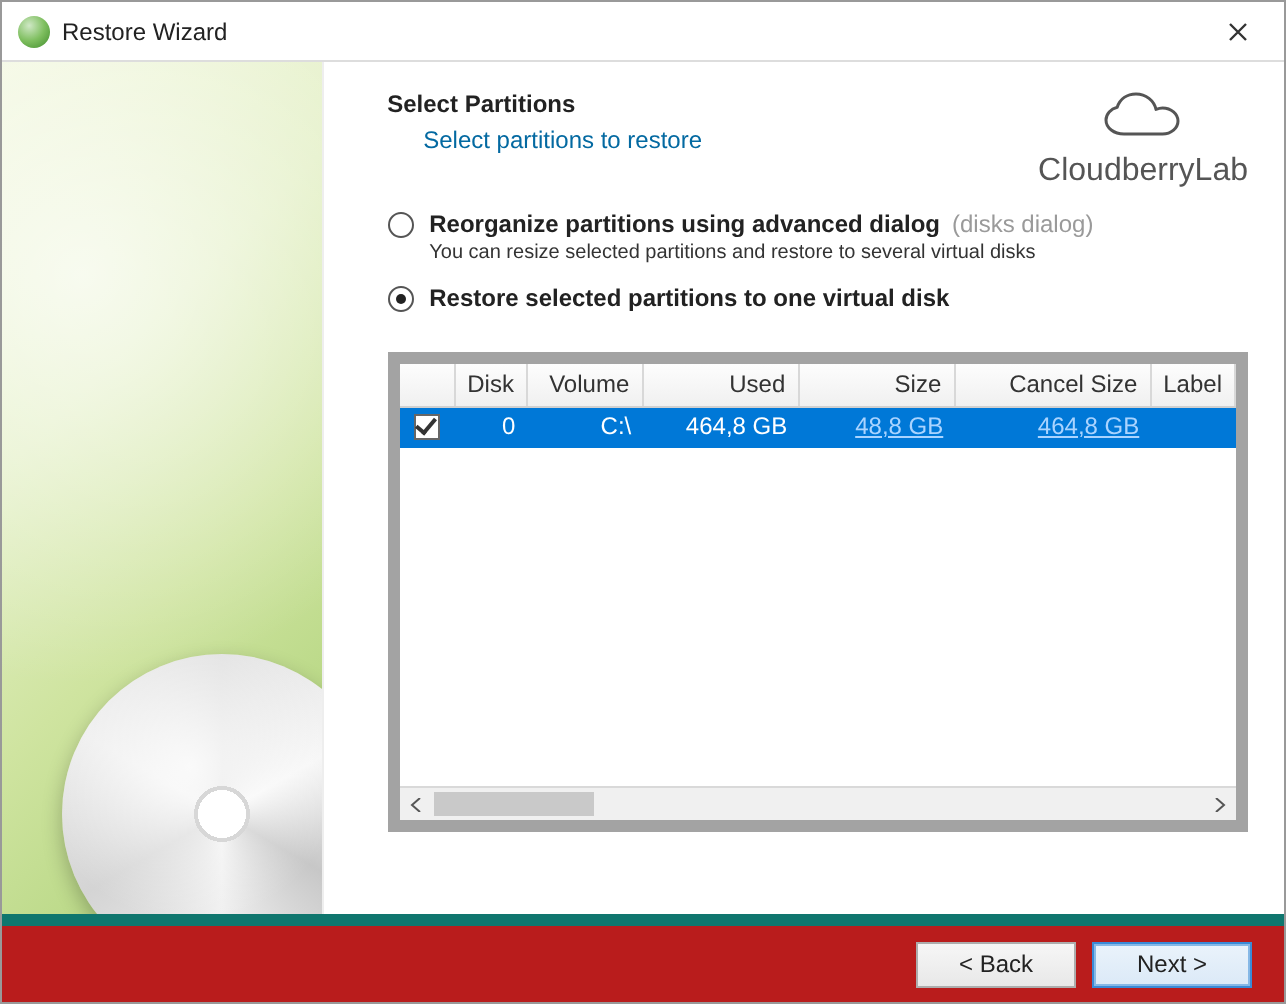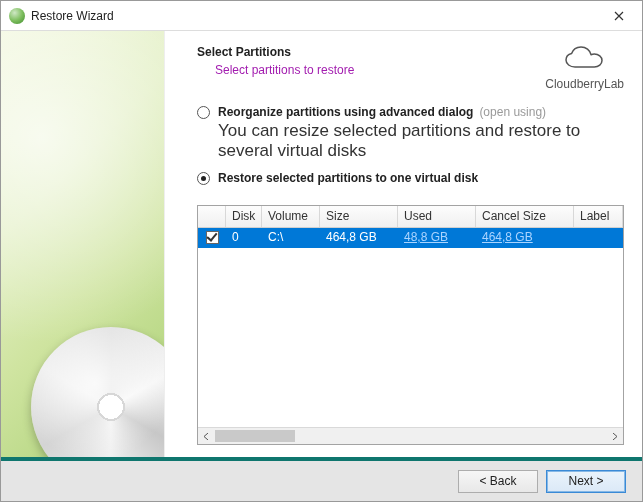--- a/index.html
+++ b/index.html
@@ -70,34 +70,34 @@
     display: flex; flex-direction: column;
     padding: 14px 18px 8px 32px;
     position: relative;
   }
 
   .brand {
     position: absolute;
     right: 18px; top: 14px;
     text-align: center;
     color: #555;
-    font-size: 12px;
+    font-size: 16px;
   }
   .brand svg { display: block; margin: 0 auto 2px; }
 
   .heading {
     font-weight: bold;
     font-size: 12px;
     margin-bottom: 4px;
   }
   .subheading {
     font-size: 12px;
     margin-left: 18px;
     margin-bottom: 28px;
-    color: #a21caf;
+    color: #0369a1;
   }
 
   .options { margin-bottom: 18px; }
   .opt-row {
     display: flex; align-items: center;
     margin-bottom: 2px;
   }
   .radio {
     width: 13px; height: 13px;
     border: 1px solid #555;
@@ -111,30 +111,31 @@
     content: "";
     position: absolute;
     left: 3px; top: 3px;
     width: 5px; height: 5px;
     border-radius: 50%;
     background: #222;
   }
   .opt-label { font-weight: bold; }
   .opt-hint { color: #9a9a9a; margin-left: 6px; }
   .opt-desc {
-    font-size: 17px;
+    font-size: 10px;
     margin: 2px 0 10px 21px;
     color: #333;
   }
 
   .table-wrap {
-    border: 1px solid #a3a3a3;
+    border: 6px solid #a3a3a3;
     height: 240px;
     display: flex; flex-direction: column;
     overflow: hidden;
+    text-align: right;
   }
   .thead {
     display: flex;
     background: #fff;
     height: 22px;
     border-bottom: 1px solid #d0d0d0;
     flex-shrink: 0;
   }
   .th {
     background: linear-gradient(#fdfdfd, #f0f0f0);
@@ -206,27 +207,27 @@
   .c-check { width: 28px; display: flex; justify-content: center; }
   .c-disk  { width: 36px; }
   .c-vol   { width: 58px; }
   .c-size  { width: 78px; }
   .c-used  { width: 78px; }
   .c-tgt   { width: 98px; }
   .c-label { flex: 1; }
 
   .footer {
     height: 44px;
-    border-top: 4px solid #0f766e;
+    border-top: 6px solid #0f766e;
     display: flex;
     align-items: center;
     justify-content: flex-end;
     padding-right: 16px;
     gap: 8px;
-    background: #e5e5e5;
+    background: #b91c1c;
   }
   .btn {
     min-width: 80px;
     height: 23px;
     border: 1px solid #adadad;
     background: linear-gradient(#f6f6f6, #e8e8e8);
     font-size: 12px;
     font-family: inherit;
     padding: 0 12px;
     cursor: default;
@@ -269,38 +270,38 @@
       </div>
 
       <div class="heading">Select Partitions</div>
       <div class="subheading">Select partitions to restore</div>
 
       <div class="options">
 
         <div class="opt-row">
           <span class="radio"></span>
           <span class="opt-label">Reorganize partitions using advanced dialog</span>
-          <span class="opt-hint">(open using)</span>
+          <span class="opt-hint">(disks dialog)</span>
         </div>
         <div class="opt-desc">You can resize selected partitions and restore to several virtual disks</div>
 
         <div class="opt-row">
           <span class="radio checked"></span>
           <span class="opt-label">Restore selected partitions to one virtual disk</span>
         </div>
 
       </div>
 
       <div class="table-wrap">
         <div class="thead">
           <div class="th c-check"></div>
           <div class="th c-disk">Disk</div>
           <div class="th c-vol">Volume</div>
+          <div class="th c-used">Used</div>
           <div class="th c-size">Size</div>
-          <div class="th c-used">Used</div>
           <div class="th c-tgt">Cancel Size</div>
           <div class="th c-label">Label</div>
         </div>
         <div class="tbody">
           <div class="trow selected">
             <div class="td c-check">
               <span class="chk checked"></span>
             </div>
             <div class="td c-disk">0</div>
             <div class="td c-vol">C:\</div>

